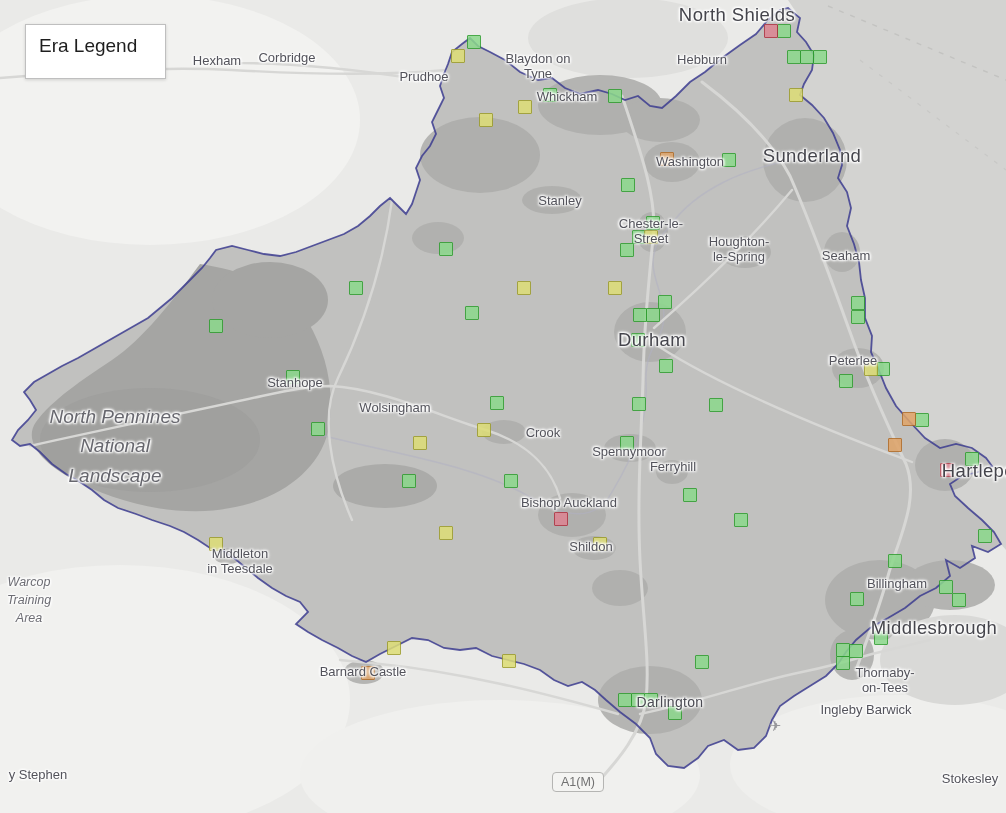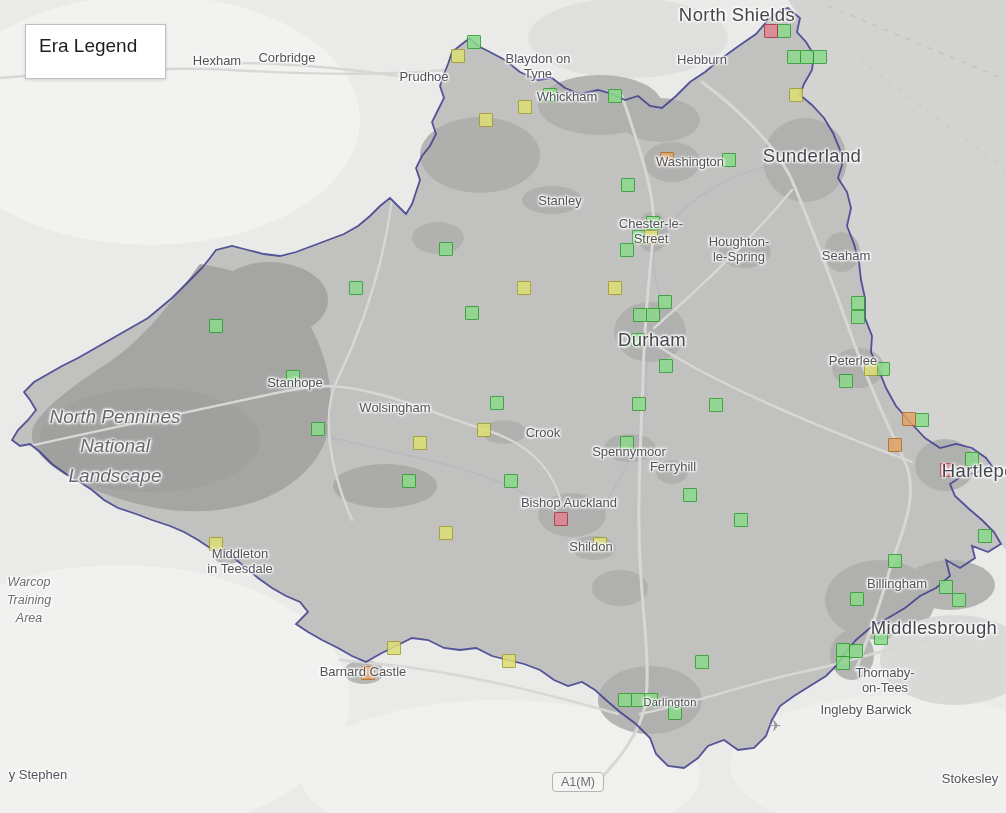--- a/index.html
+++ b/index.html
@@ -22,21 +22,21 @@
       linear-gradient(to bottom right, transparent calc(50% - 1px), currentColor calc(50% - 1px), currentColor calc(50% + 1px), transparent calc(50% + 1px));
   }
   
   #label-layer{position:absolute;left:0;top:0;width:100%;height:100%;z-index:20;pointer-events:none;}
   .lbl{
     position:absolute;transform:translate(-50%,-50%);
     white-space:pre-line;text-align:center;line-height:1.18;
     text-shadow:-1px -1px 2px #fff,1px -1px 2px #fff,-1px 1px 2px #fff,1px 1px 2px #fff,0 0 4px #fff;
   }
   .lbl.city{font-size:18.5px;color:#45454c;letter-spacing:.4px;}
-  .lbl.bigtown{font-size:11px;color:#4b4b53;letter-spacing:.3px;}
+  .lbl.bigtown{font-size:14px;color:#4b4b53;letter-spacing:.3px;}
   .lbl.town{font-size:13px;color:#53535b;}
   .lbl.region-lg{font-size:19px;color:#67676e;font-style:italic;line-height:1.55;}
   .lbl.region-sm{font-size:12.5px;color:#6d6d74;font-style:italic;line-height:1.45;}
   .airport{position:absolute;transform:translate(-50%,-50%);font-size:15px;color:#97979b;z-index:8;}
   
   #road-badge{
     position:absolute;left:578px;top:782px;transform:translate(-50%,-50%);
     background:#f4f4f2;border:1.5px solid #b5b5b3;border-radius:4px;
     padding:2px 8px;font-size:12.5px;color:#717171;z-index:15;
   }

